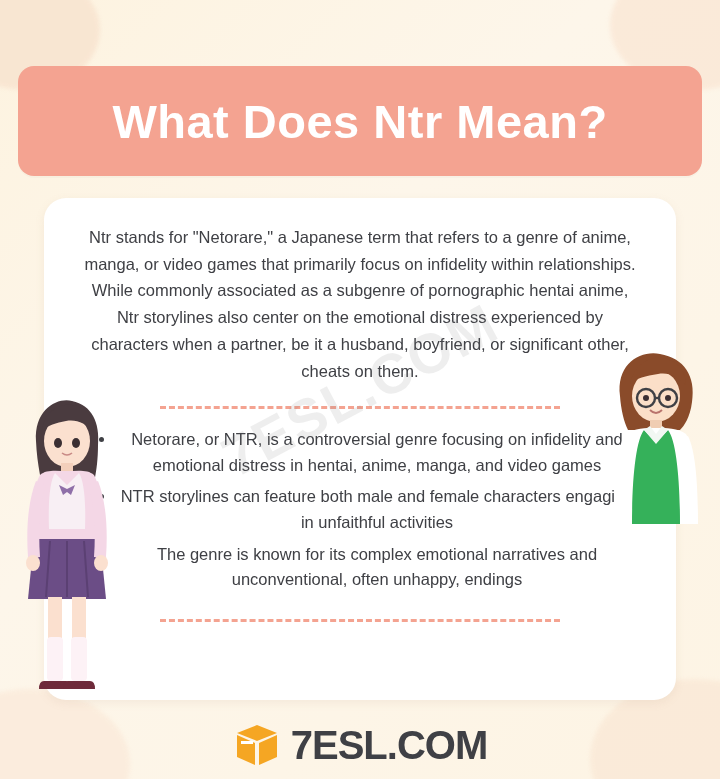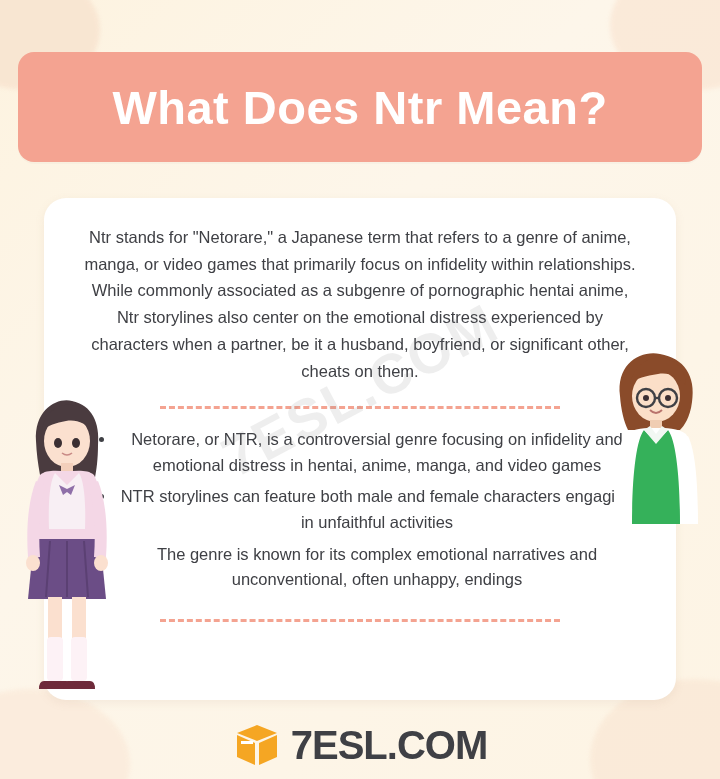--- a/index.html
+++ b/index.html
@@ -49,21 +49,21 @@
     width: 210px; height: 160px;
     right: -80px; bottom: -60px;
     background: #f9e5d2;
     opacity: .6;
   }
 
   
   .title-banner {
     position: absolute;
     left: 18px;
-    top: 52px;
+    top: 66px;
     width: 684px;
     height: 110px;
     background: #f4a391;
     border-radius: 16px;
     display: flex;
     align-items: center;
     justify-content: center;
     box-shadow: 0 2px 0 rgba(0,0,0,0.02);
   }
   .title-text {

